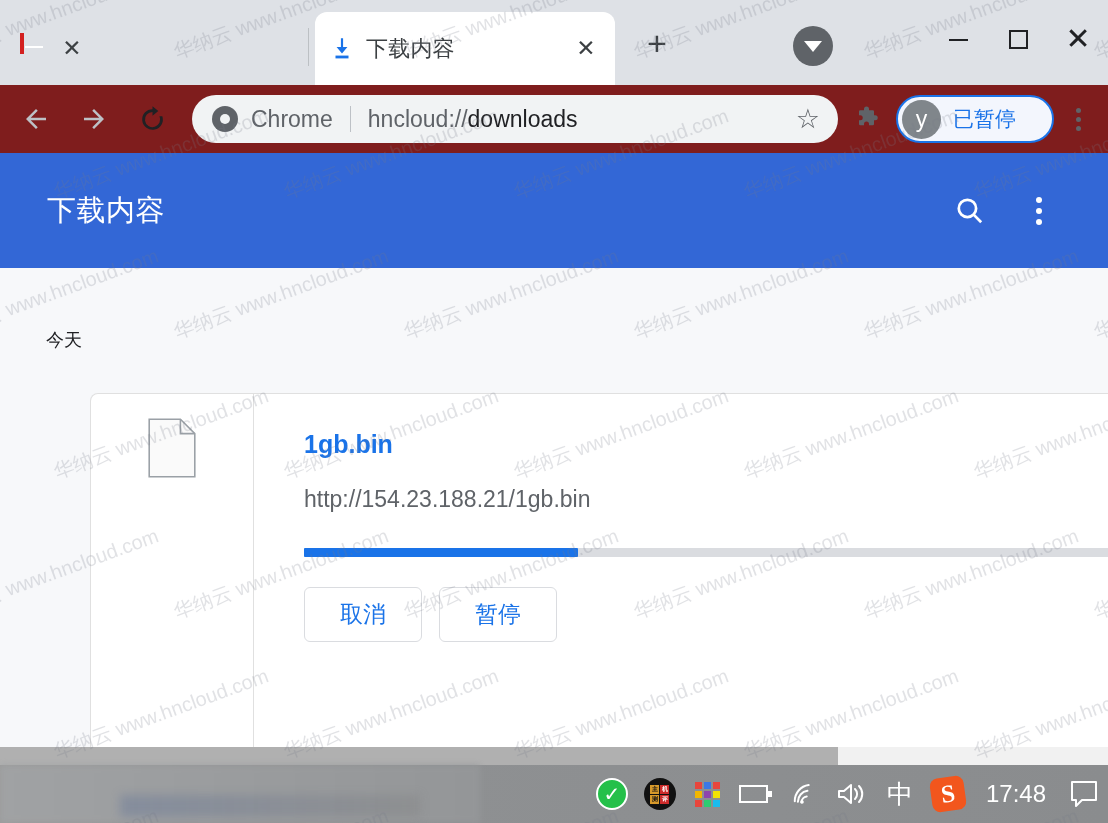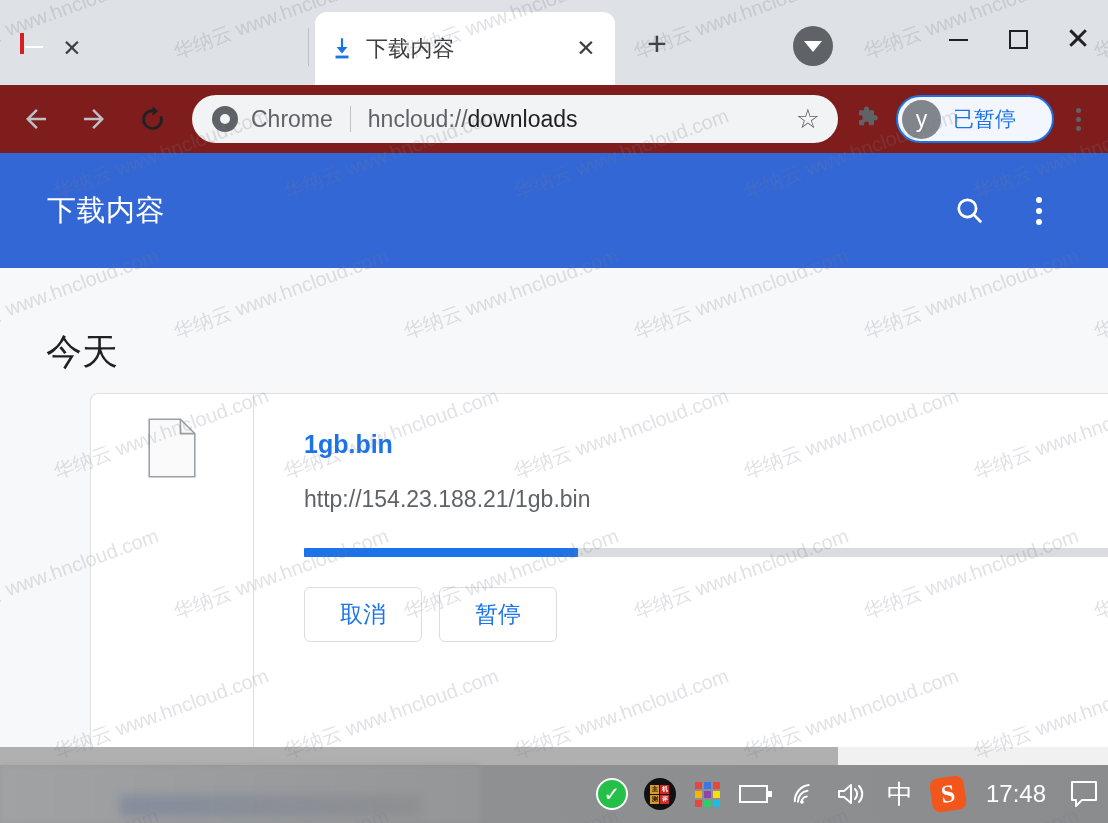--- a/index.html
+++ b/index.html
@@ -124,21 +124,21 @@
   .dl-header {
     position: absolute; left: 0; top: 0; width: 1108px; height: 115px;
     background: #3367d6; display: flex; align-items: center;
   }
   .dl-title { font-size: 29px; color: #ffffff; margin-left: 47px; letter-spacing: .5px; }
   .dl-actions { margin-left: auto; display: flex; align-items: center; gap: 28px; padding-right: 48px; }
   .hdr-icon { width: 42px; height: 42px; display: flex; align-items: center; justify-content: center; }
   .kebab-white { display: flex; flex-direction: column; gap: 5px; align-items: center; }
   .kebab-white i { width: 6px; height: 6px; border-radius: 50%; background: #ffffff; display: block; }
 
-  .today { position: absolute; left: 46px; top: 175px; font-size: 36px; color: #202124; }
+  .today { position: absolute; left: 46px; top: 175px; font-size: 18px; color: #202124; }
 
   .card {
     position: absolute; left: 44px; top: 240px; width: 1064px; height: 450px;
     background: #ffffff; border: 1px solid #e0e0e0; border-bottom: none;
     border-radius: 8px 8px 0 0;
     margin-left: 46px;
   }
   .card-icon-col {
     position: absolute; left: 0; top: 0; width: 163px; height: 100%;
     border-right: 1px solid #e0e0e0; display: flex; align-items: flex-start;

